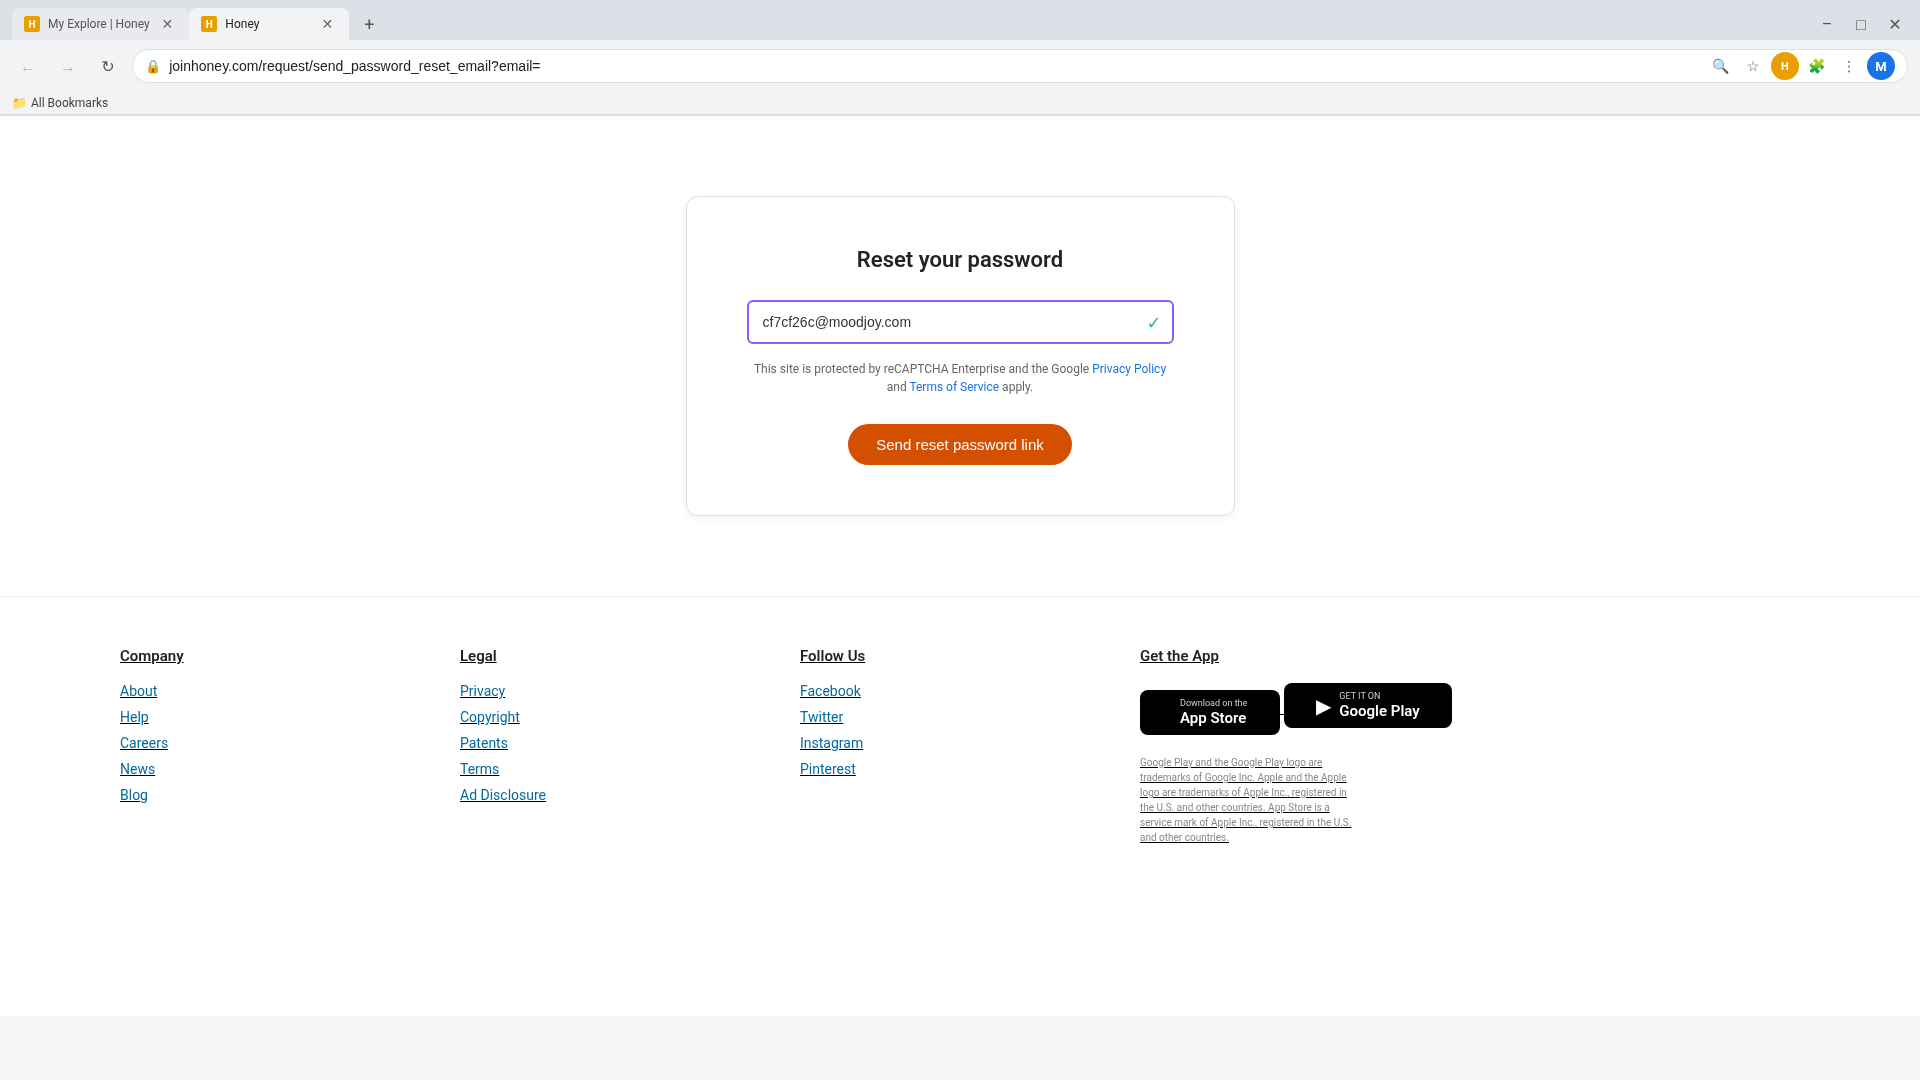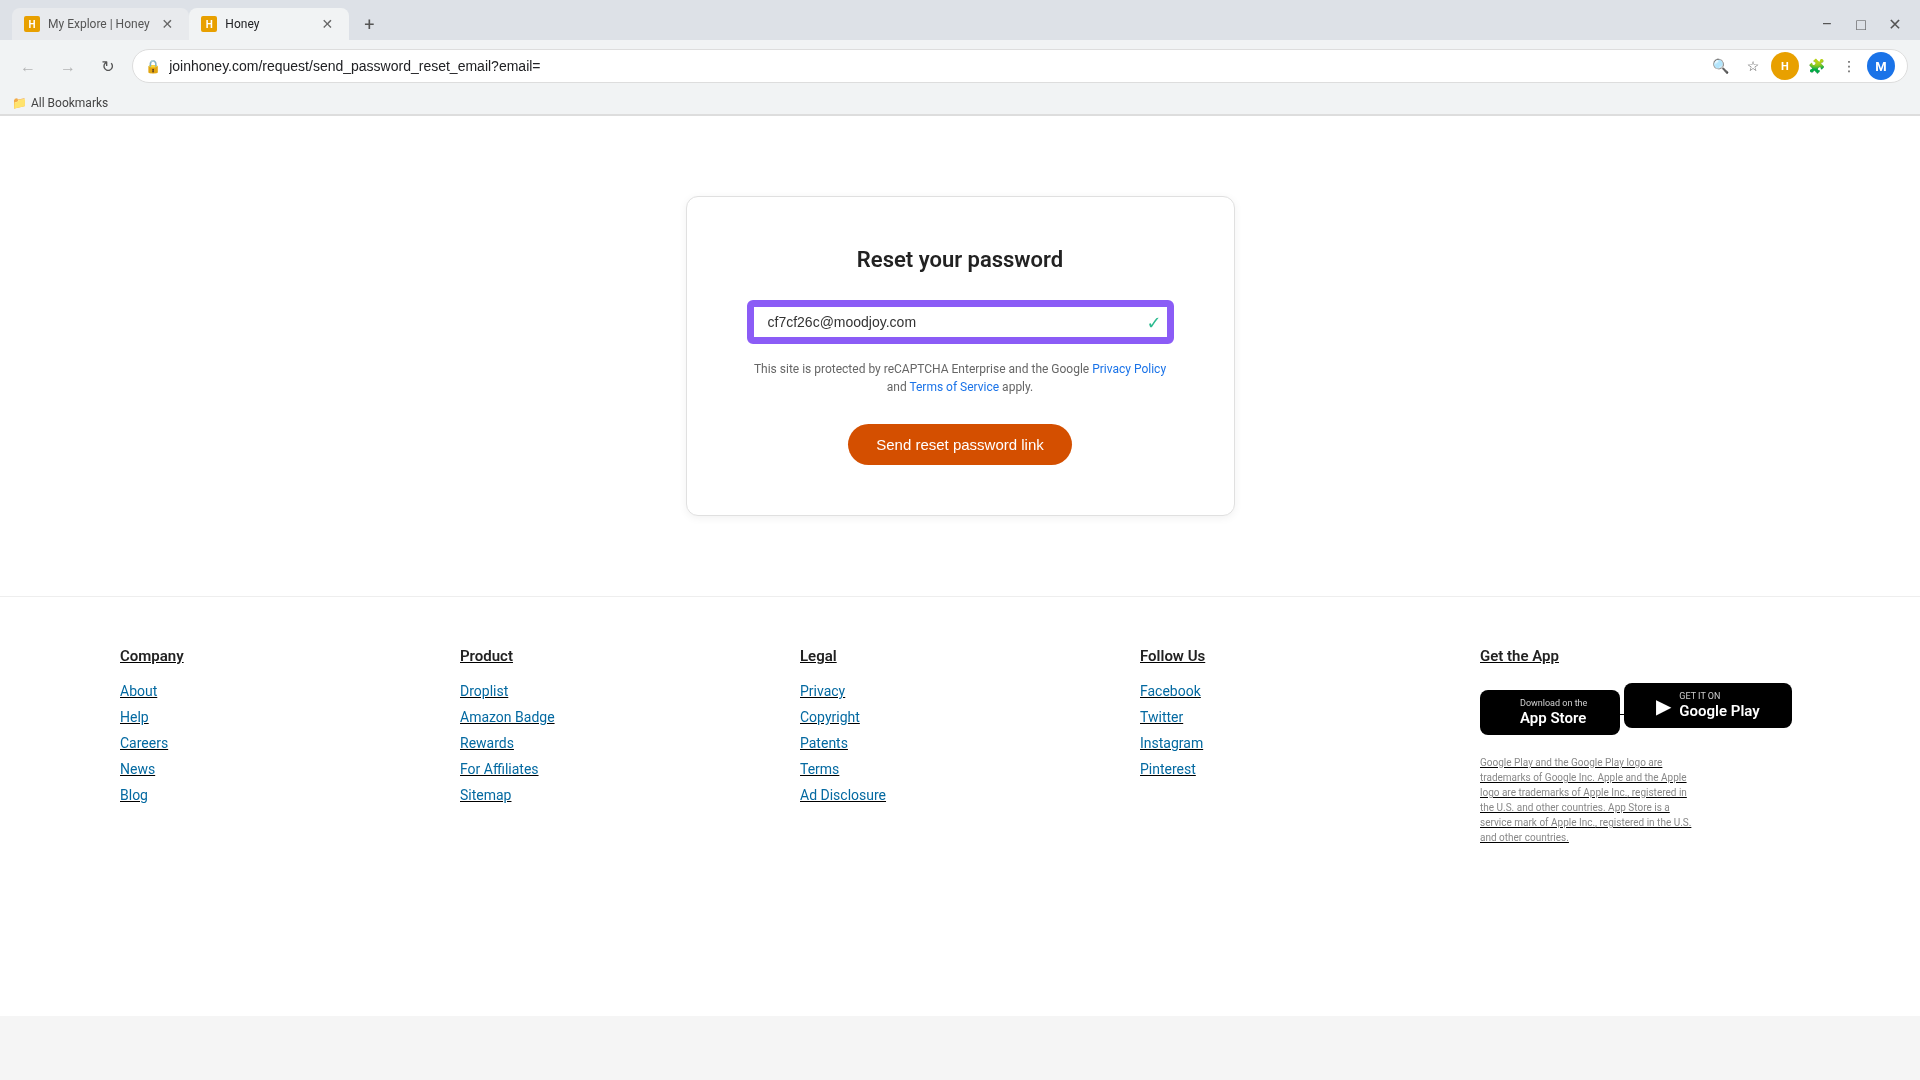--- a/index.html
+++ b/index.html
@@ -217,21 +217,21 @@
       margin-bottom: 28px;
     }
 
     .email-input-wrapper {
       position: relative;
       margin-bottom: 16px;
     }
     .email-input {
       width: 100%;
       height: 44px;
-      border: 7px solid #8b5cf6;
+      border: 2px solid #8b5cf6;
       border-radius: 6px;
       padding: 0 40px 0 14px;
       font-size: 14px;
       color: #333;
       outline: none;
     }
     .check-icon {
       position: absolute;
       right: 12px;
       top: 50%;
@@ -403,28 +403,20 @@
 
       <div class="footer-col">
         <div class="footer-col-title">Company</div>
         <a class="footer-link">About</a>
         <a class="footer-link">Help</a>
         <a class="footer-link">Careers</a>
         <a class="footer-link">News</a>
         <a class="footer-link">Blog</a>
       </div>
 
-      <div class="footer-col">
-        <div class="footer-col-title">Product</div>
-        <a class="footer-link">Droplist</a>
-        <a class="footer-link">Amazon Badge</a>
-        <a class="footer-link">Rewards</a>
-        <a class="footer-link">For Affiliates</a>
-        <a class="footer-link">Sitemap</a>
-      </div>
 
       <div class="footer-col">
         <div class="footer-col-title">Legal</div>
         <a class="footer-link">Privacy</a>
         <a class="footer-link">Copyright</a>
         <a class="footer-link">Patents</a>
         <a class="footer-link">Terms</a>
         <a class="footer-link">Ad Disclosure</a>
       </div>
 

